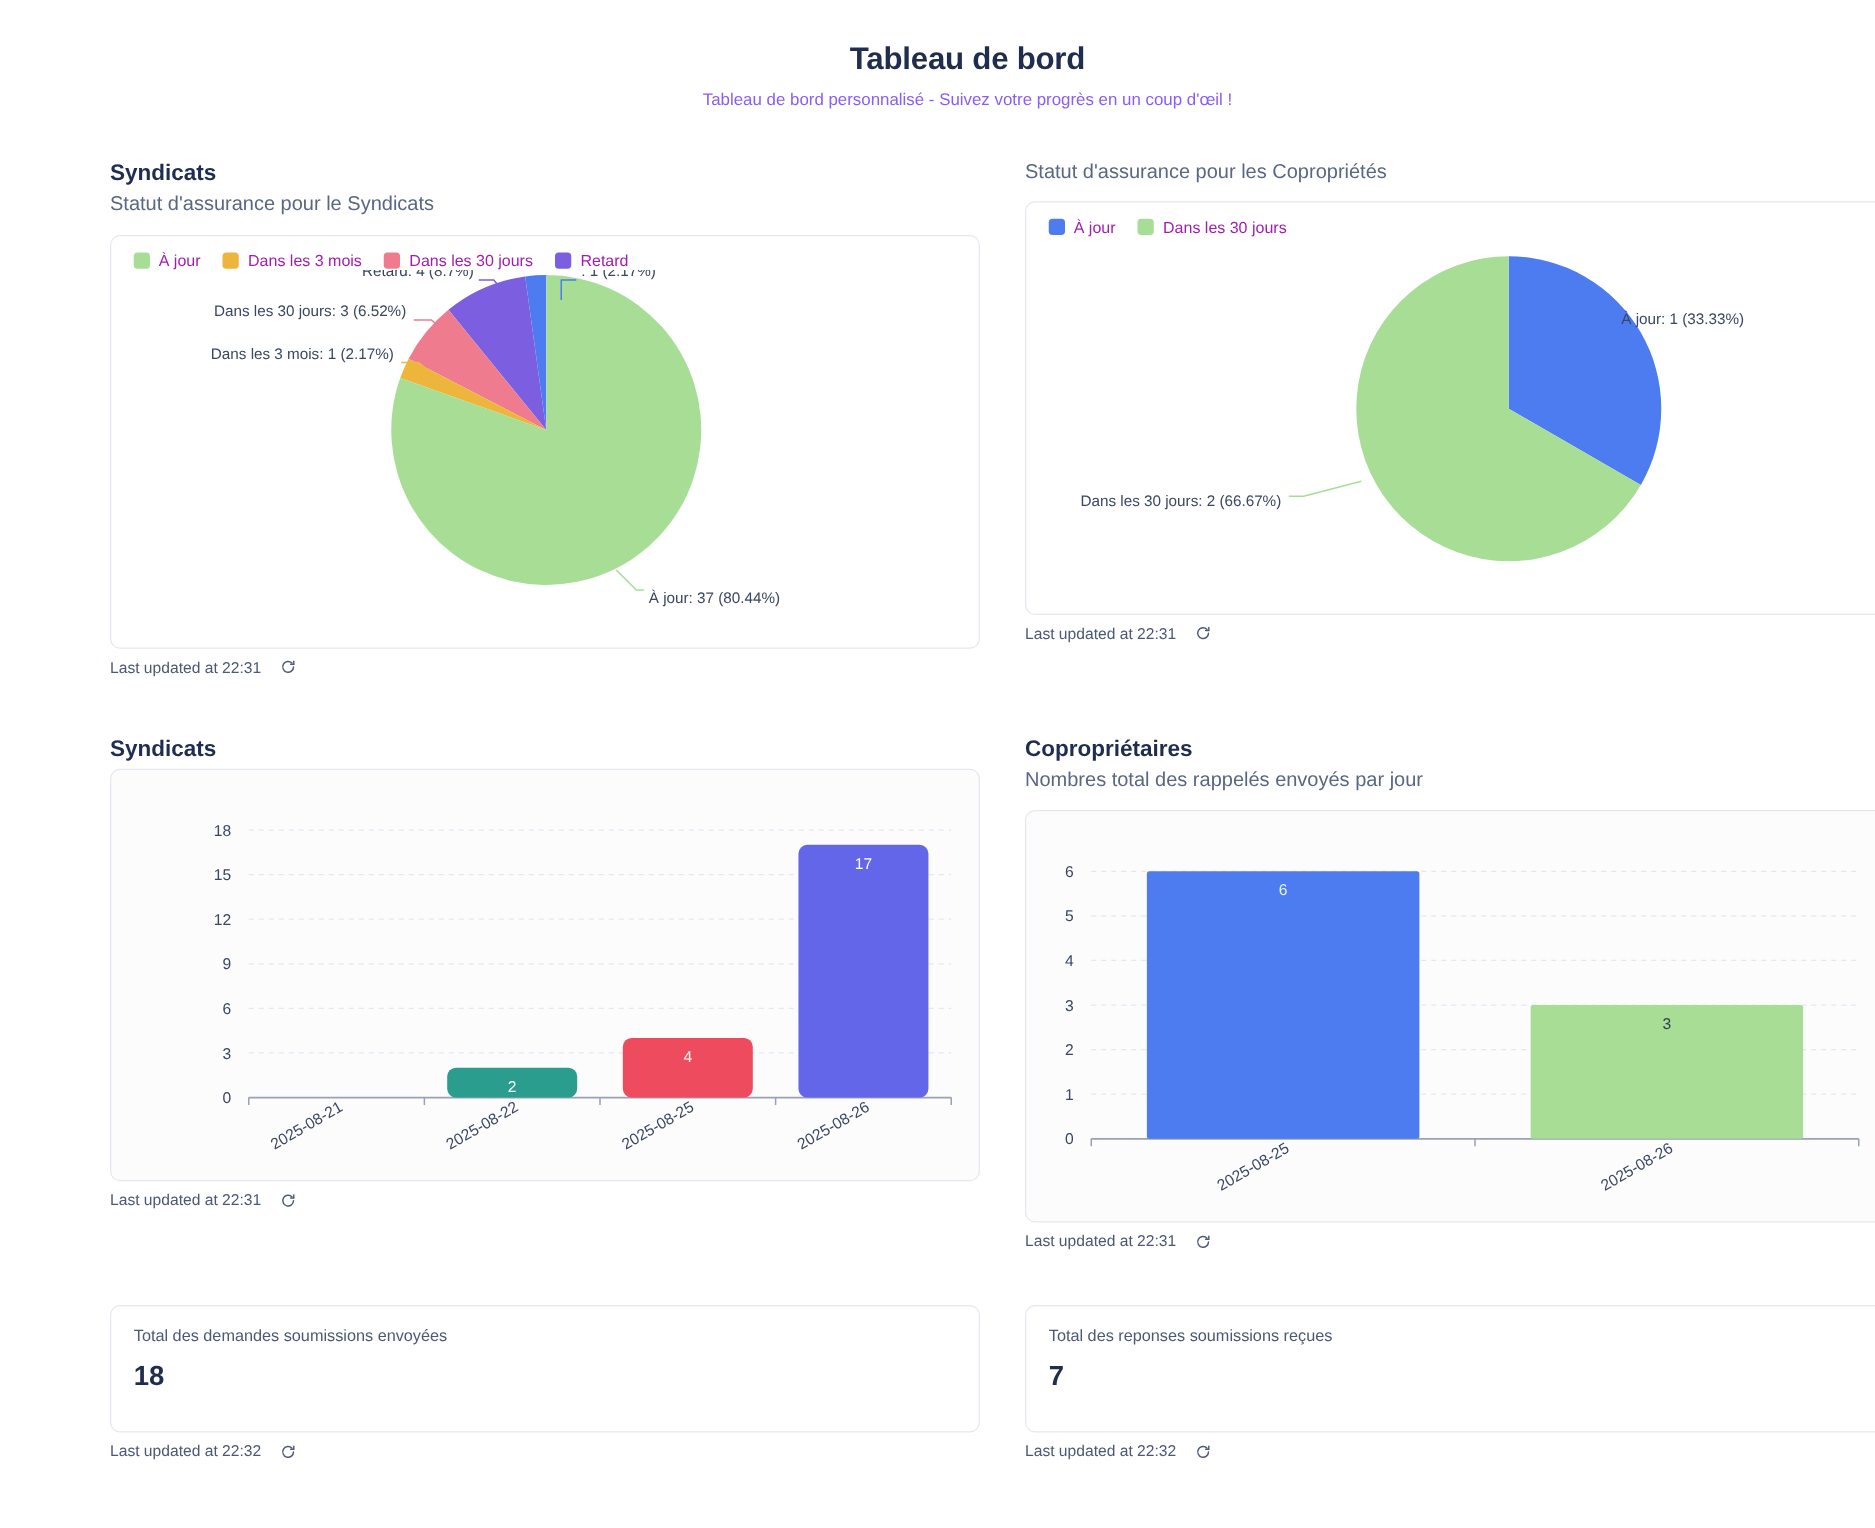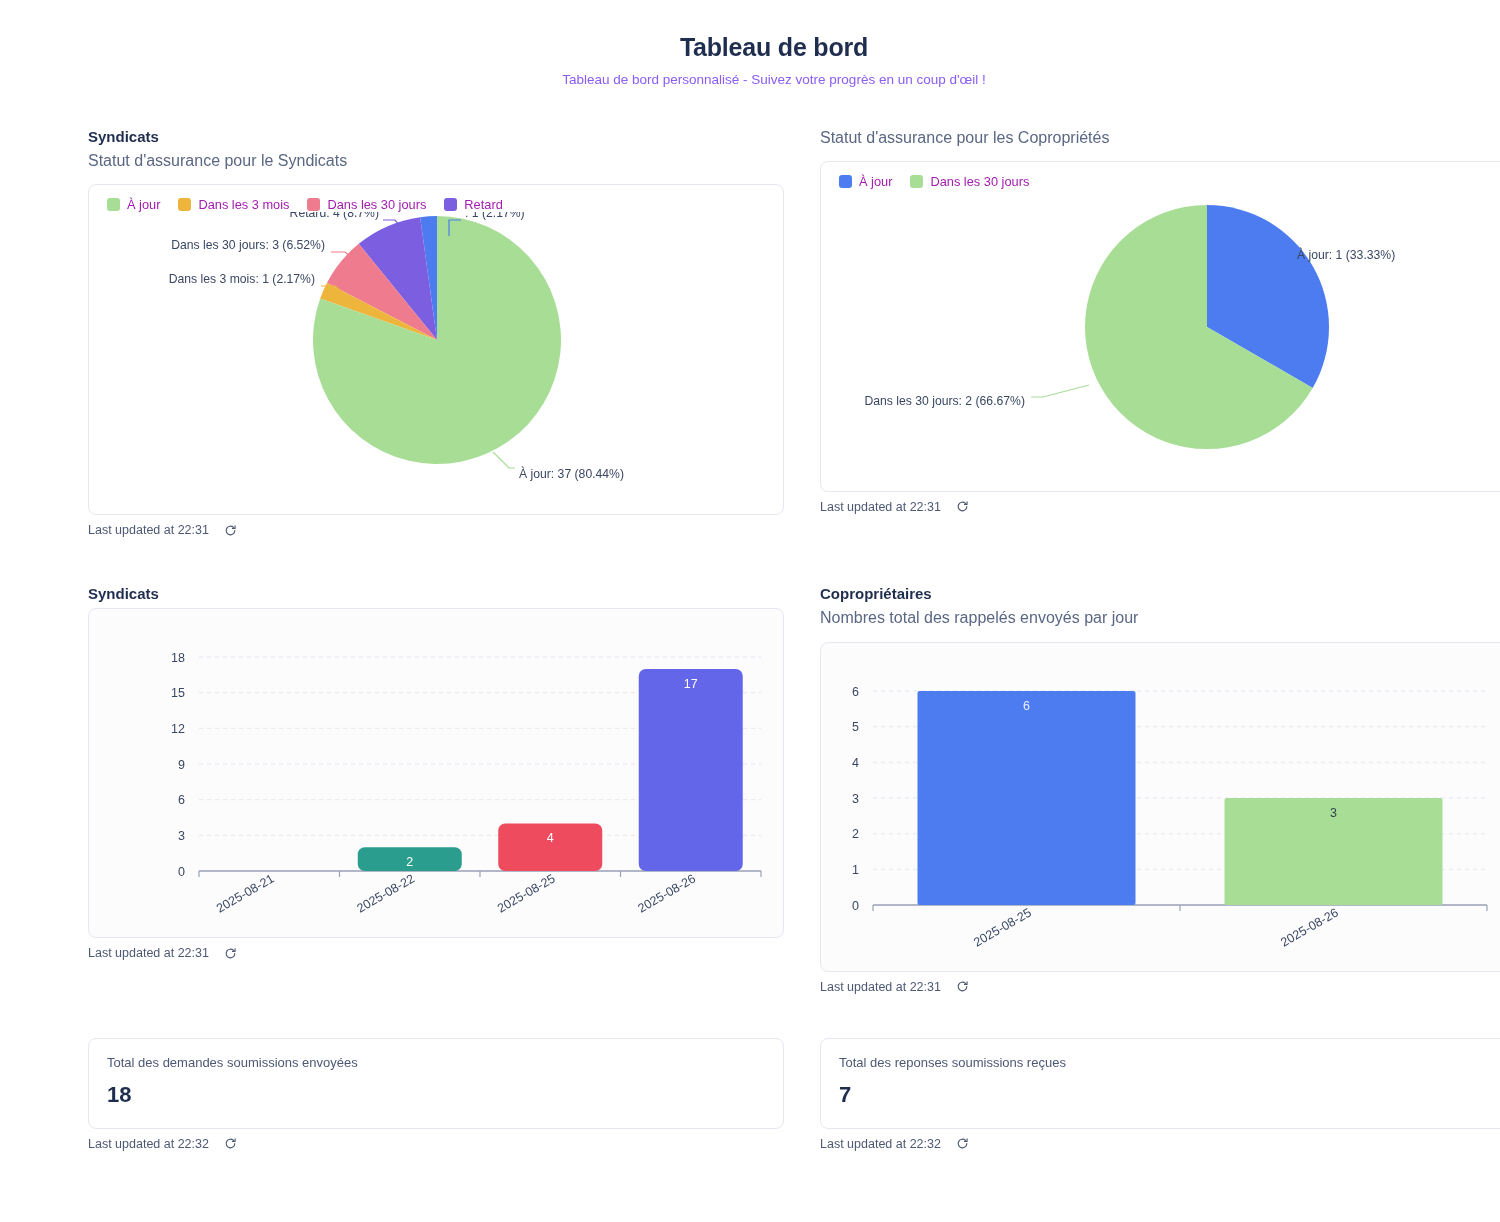--- a/index.html
+++ b/index.html
@@ -24,32 +24,32 @@
   .grid {
     display: grid;
     grid-template-columns: 714px 714px;
     column-gap: 0px;
     padding: 0 0 0 64px;
     margin-top: 40px;
   }
   .widget { width: 696px; }
   .widget.right { margin-left: 18px; }
 
-  .w-title { font-size: 15px; font-weight: bold; color: #1f2d4e; margin: 0 0 6px 0; line-height: 1.15; }
+  .w-title { font-size: 18px; font-weight: bold; color: #1f2d4e; margin: 0 0 6px 0; line-height: 1.15; }
   .w-sub { font-size: 16px; color: #5a6783; margin: 0 0 14px 0; line-height: 1.2; }
 
   .card {
     border: 1px solid #e6e8ef;
     border-radius: 8px;
     background: #fcfcfd;
     position: relative;
   }
   .card.pie-card { height: 331px; background: #ffffff; }
   .card.bar-card { height: 330px; background: #fcfcfd; }
-  .card.stat-card { height: 91px; background: #ffffff; padding: 16px 18px; }
+  .card.stat-card { height: 102px; background: #ffffff; padding: 16px 18px; }
 
   .updated {
     font-size: 12.5px; color: #4c5874; margin-top: 8px;
     display: flex; align-items: center; gap: 15px;
   }
   .refresh-ico { display: inline-block; width: 13px; height: 13px; color: #4c5874; }
 
   
   .legend {
     display: flex; align-items: center; gap: 10px;

